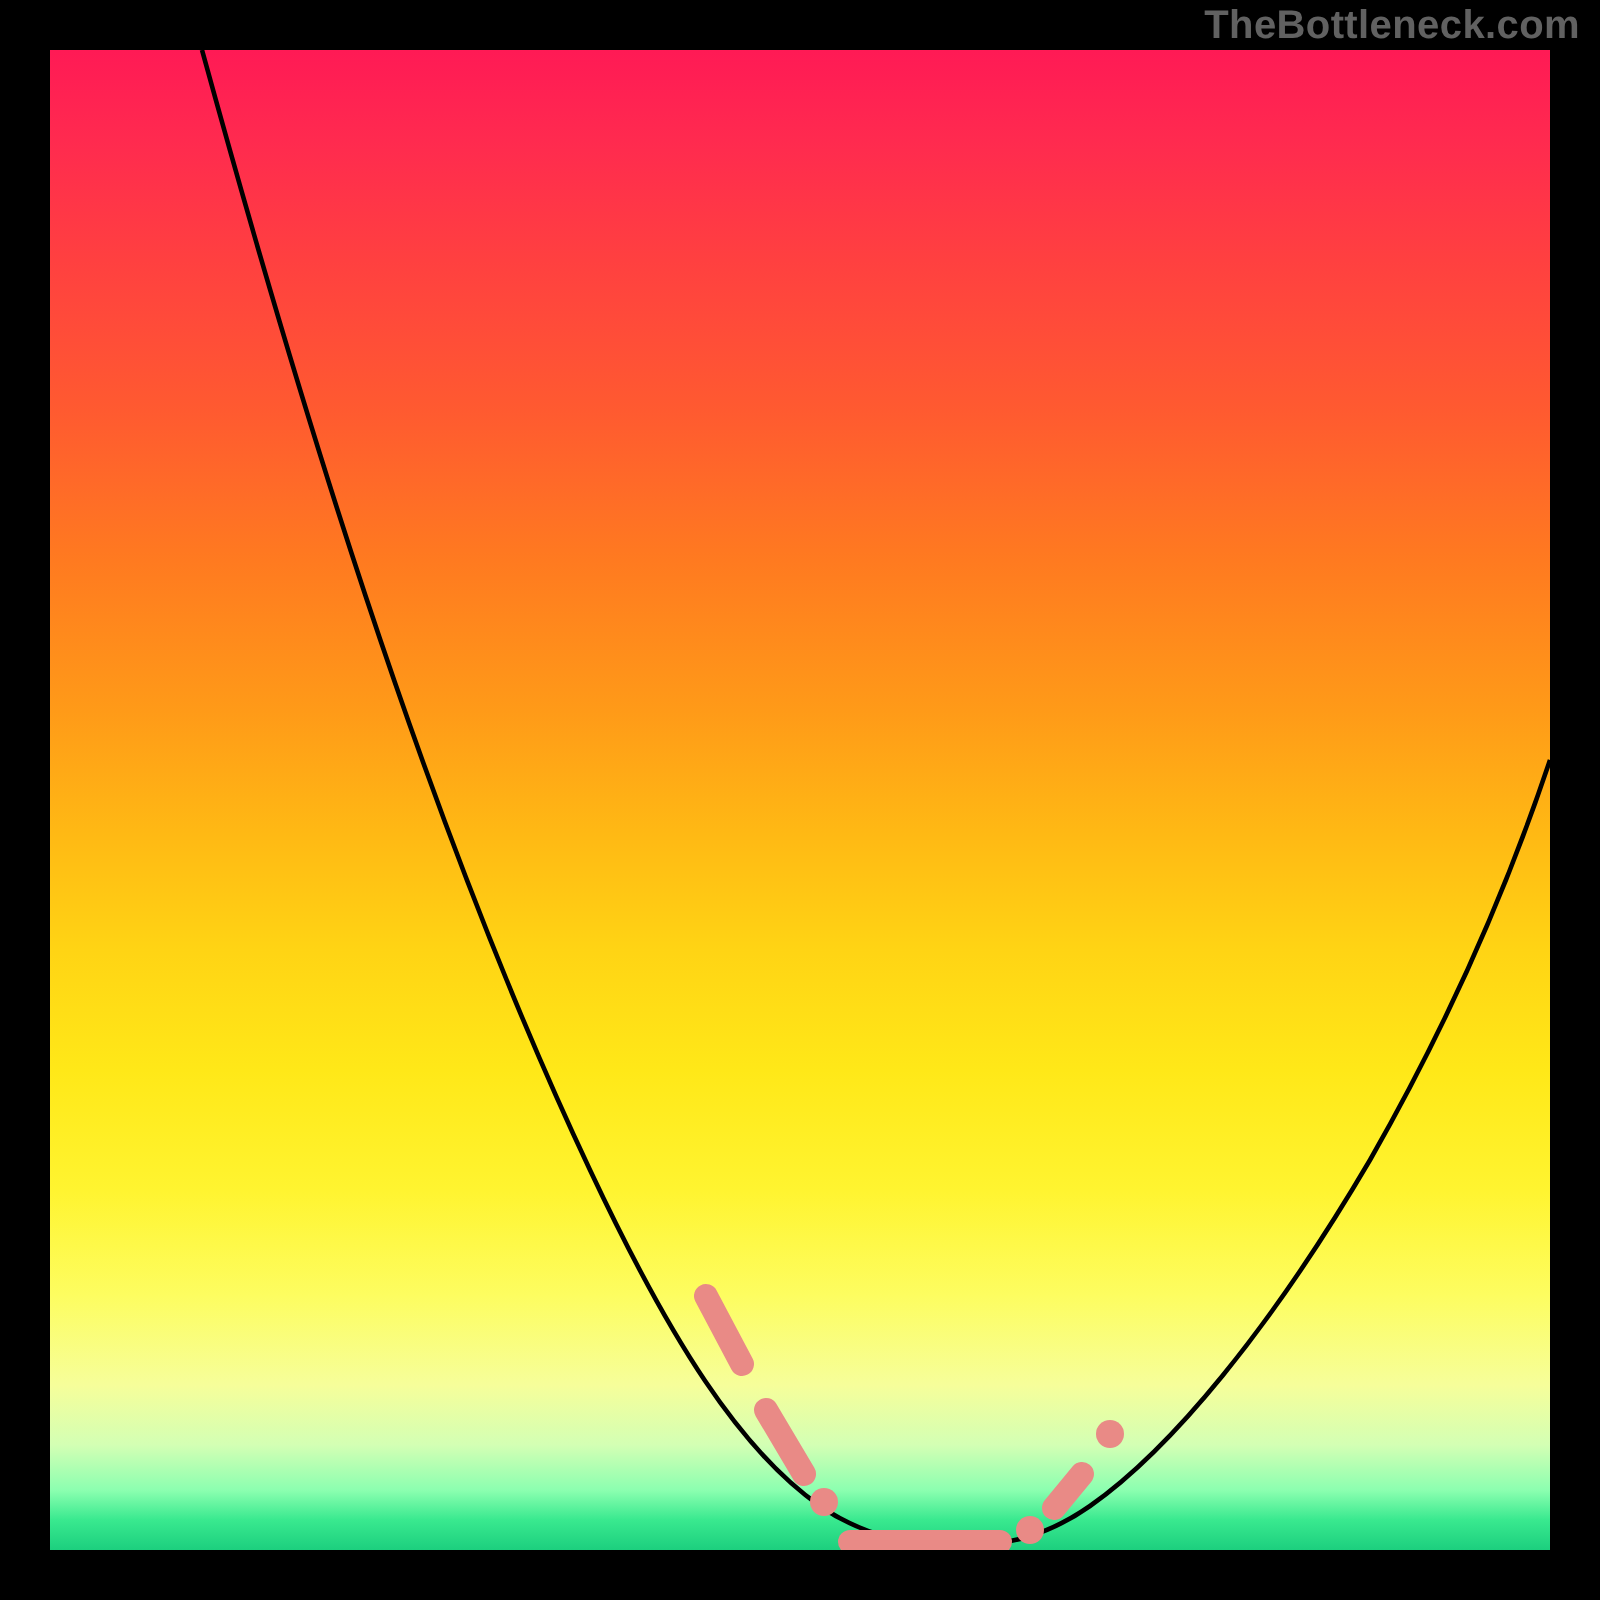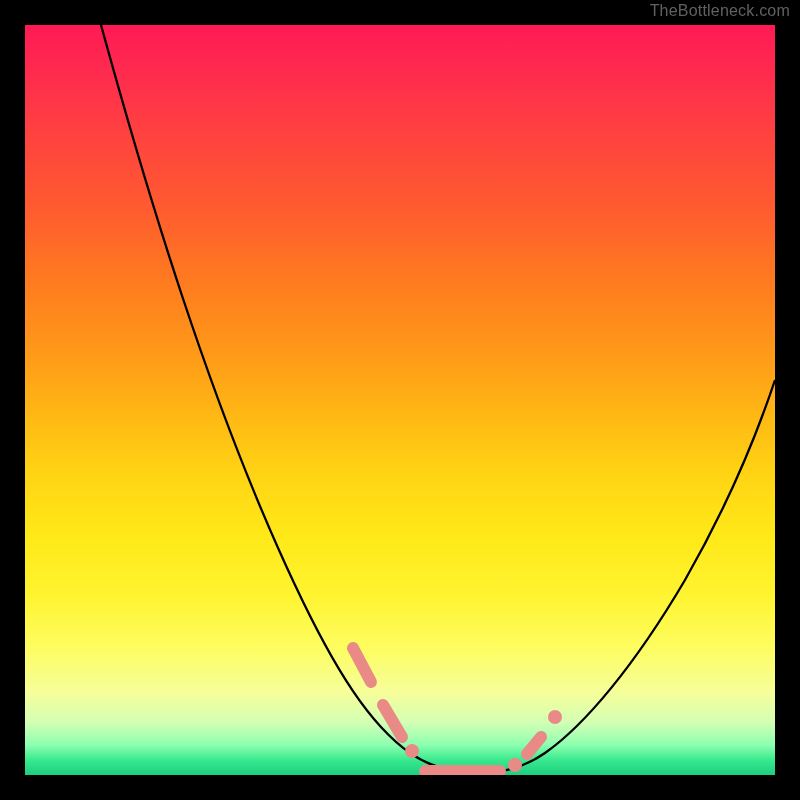--- a/index.html
+++ b/index.html
@@ -45,22 +45,22 @@
       #39e98f 98%,
       #1ccf7e 100%
     );
     overflow: hidden;
   }
   .watermark {
     position: absolute;
     top: 2px;
     right: 10px;
     color: #616161;
-    font-size: 16px;
-    font-weight: 400;
+    font-size: 20px;
+    font-weight: 700;
     letter-spacing: 0.2px;
   }
   svg.curves {
     position: absolute;
     top: 0;
     left: 0;
     width: 750px;
     height: 750px;
   }
   .curve-black {

